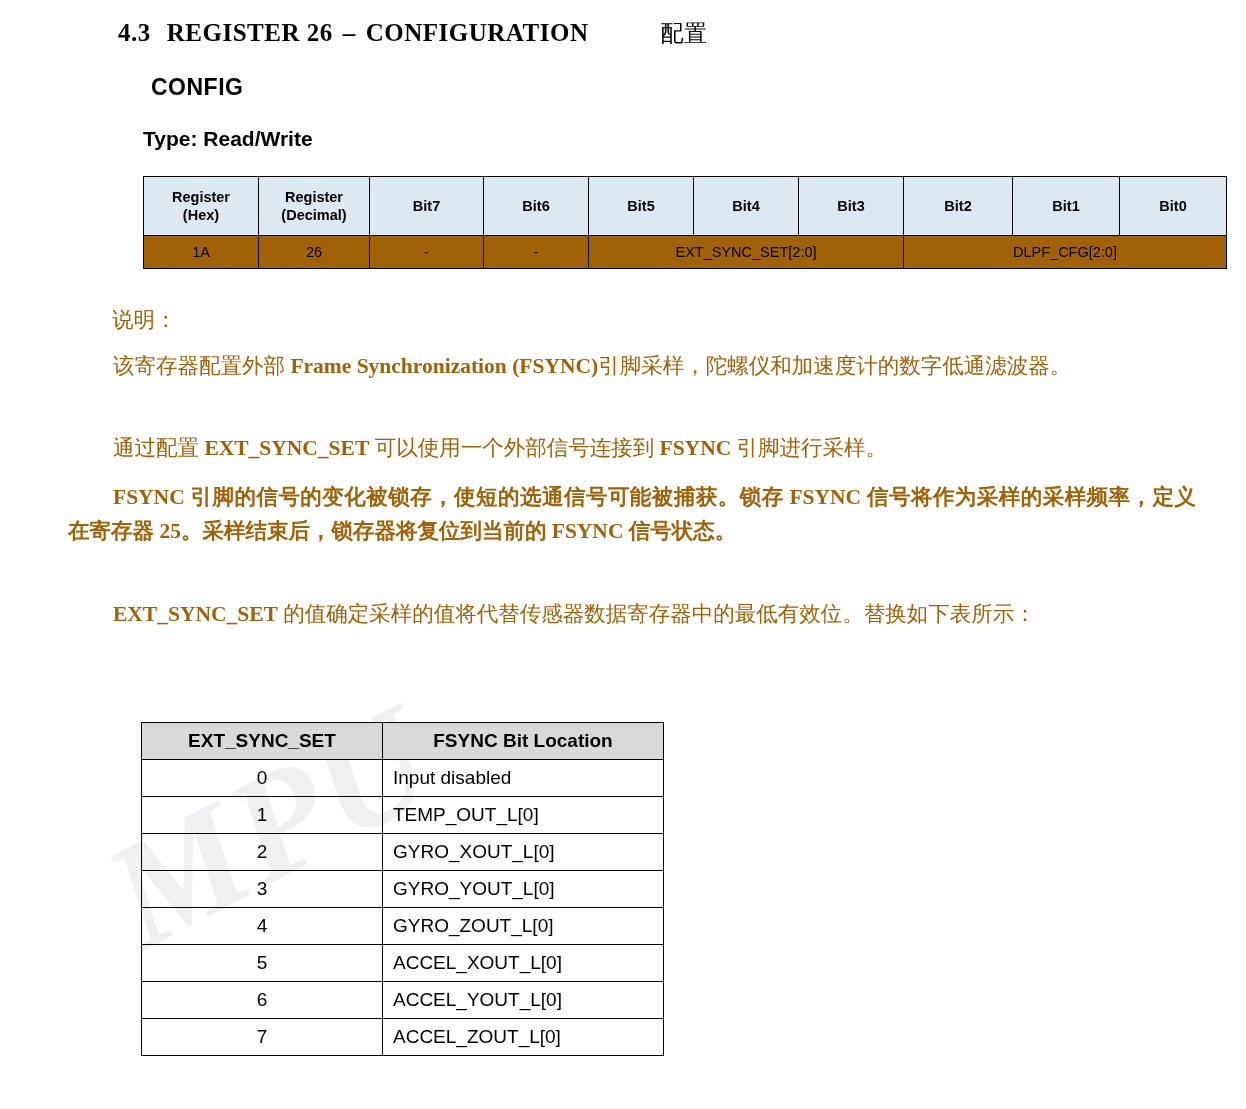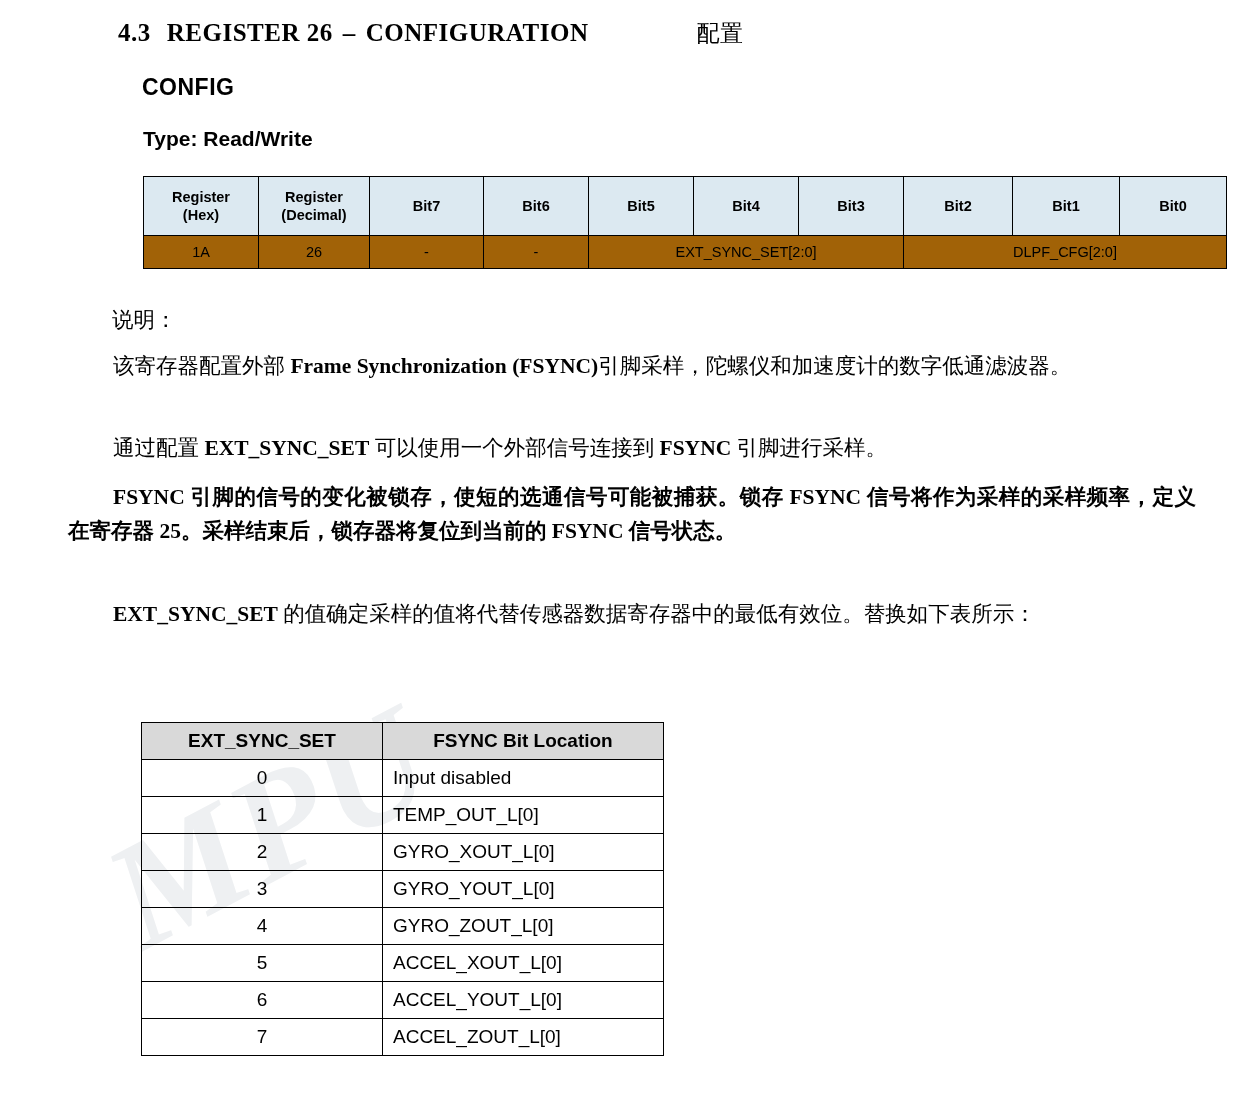--- a/index.html
+++ b/index.html
@@ -51,26 +51,26 @@
     font-size: 25px;
     letter-spacing: 0.5px;
     white-space: nowrap;
   }
   .heading .num { margin-right: 16px; }
   .heading .dash { margin: 0 10px; }
   .heading .cn {
     font-family: Liberation Sans, sans-serif;
     font-weight: normal;
     font-size: 23px;
-    margin-left: 108px;
+    margin-left: 72px;
   }
 
   .config-line {
     position: absolute;
-    left: 142px;
+    left: 151px;
     top: 74px;
     font-family: "Liberation Sans", sans-serif;
     font-weight: bold;
     font-size: 23px;
     letter-spacing: 0.5px;
   }
   .type-line {
     position: absolute;
     left: 143px;
     top: 127px;
@@ -116,21 +116,21 @@
   .reg-table .c-b2    { width: 108px; }
   .reg-table .c-b1    { width: 106px; }
   .reg-table .c-b0    { width: 106px; }
 
   
   .para {
     position: absolute;
     font-family: "Liberation Serif", serif;
     font-size: 21.5px;
     line-height: 34px;
-    color: #000000;
+    color: #a16207;
     text-align: justify;
   }
   .p-shuoming { left: 112px; top: 303px; }
   .p1 { left: 75px; top: 349px; width: 1118px; text-indent: 38px; }
   .p2 { left: 75px; top: 431px; width: 1118px; text-indent: 38px; }
   .p3 { left: 68px; top: 480px; width: 1128px; text-indent: 45px; }
   .p4 { left: 68px; top: 597px; width: 1128px; text-indent: 45px; font-family: Liberation Serif, serif; }
   .b { font-weight: bold; }
 
   

